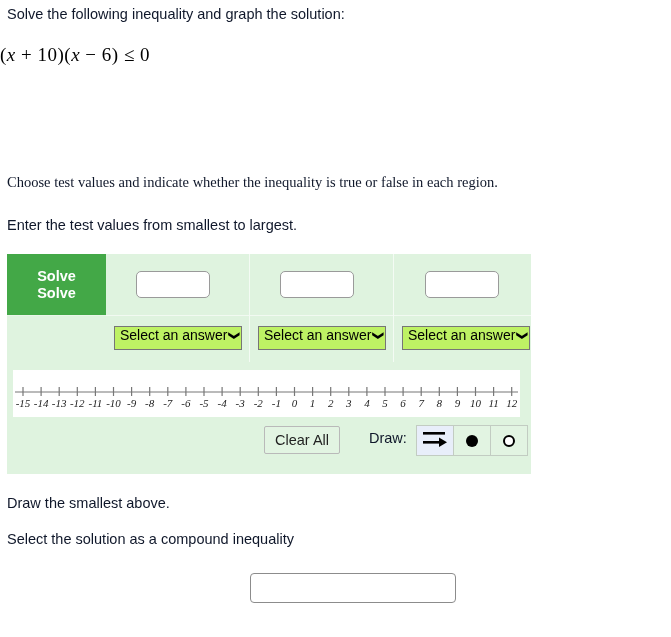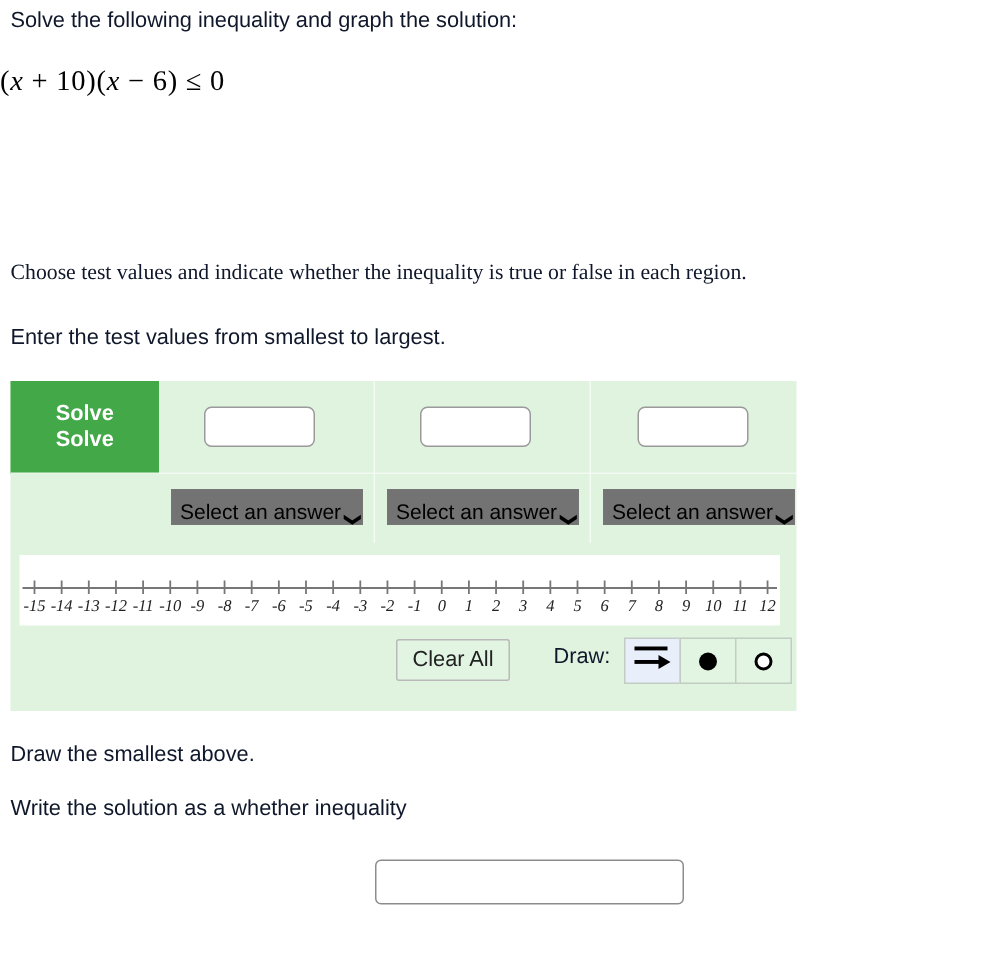--- a/index.html
+++ b/index.html
@@ -125,25 +125,25 @@
     outline: none;
   }
   .tv-1 { left: 129px; }
   .tv-2 { left: 273px; }
   .tv-3 { left: 418px; }
 
   .sel-wrap {
     position: absolute;
     top: 10px;
     height: 24px;
-    background: #737373;
+    background: #bef264;
     border: 1px solid #767676;
     box-sizing: border-box;
     display: flex;
-    align-items: flex-end;
+    align-items: flex-start;
     padding: 0 4px 0 5px;
     font-size: 14px;
     color: #000000;
     white-space: nowrap;
   }
   .sel-1 { left: 107px; width: 128px; }
   .sel-2 { left: 251px; width: 128px; }
   .sel-3 { left: 395px; width: 128px; }
   .sel-wrap .chev {
     margin-left: auto;
@@ -377,14 +377,14 @@
         <span class="dot-filled"></span>
       </div>
       <div class="tool-btn">
         <span class="dot-open"></span>
       </div>
     </div>
   </div>
 </div>
 
 <div class="prompt-line" id="prompt-draw">Draw the smallest above.</div>
-<div class="prompt-line" id="prompt-write">Write the solution as a whether inequality</div>
+<div class="prompt-line" id="prompt-write">Select the solution as a compound inequality</div>
 <input class="answer-input" type="text" value="" style="">
 
 </body></html>

